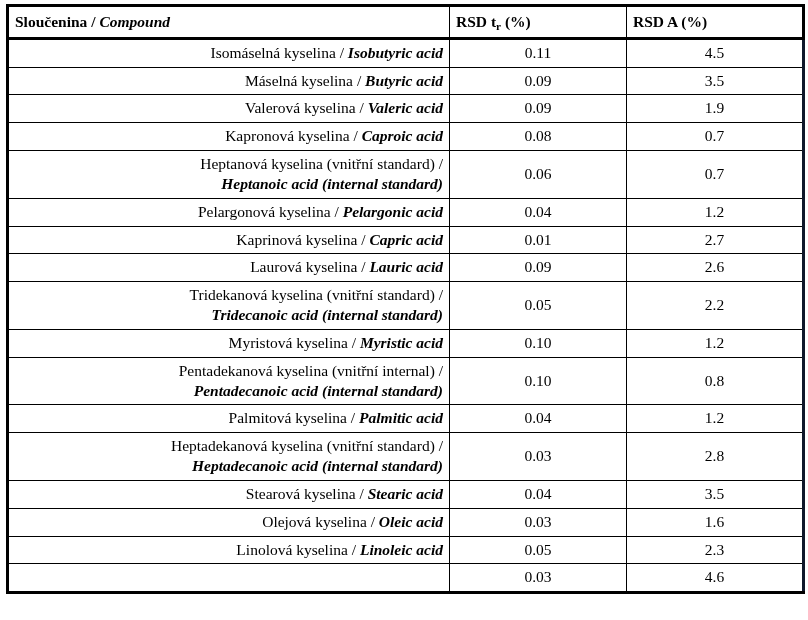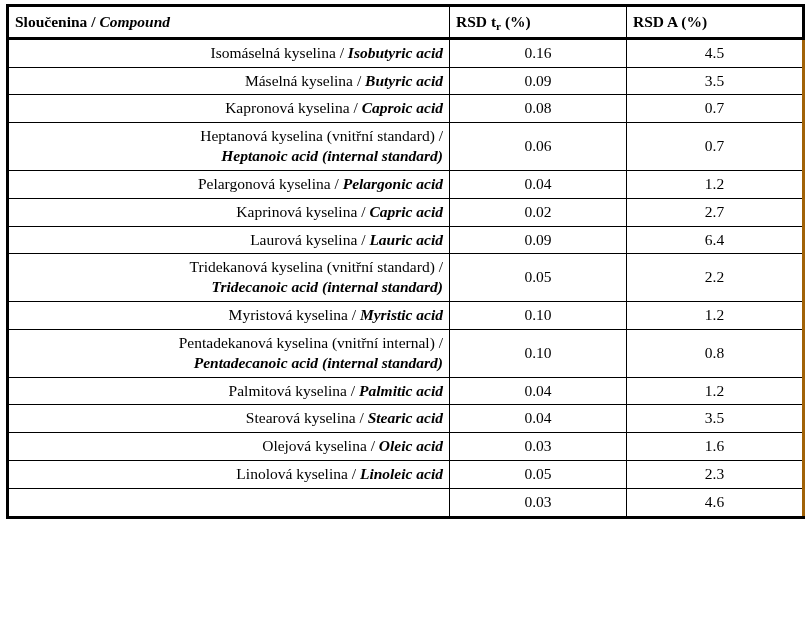--- a/index.html
+++ b/index.html
@@ -48,21 +48,21 @@
   table.data-table thead th.th-rsda { border-right: 3px solid #000000; }
 
   table.data-table tbody td.cell-compound {
     text-align: right;
     border-left: 3px solid #000000;
   }
   table.data-table tbody td.cell-num {
     text-align: center;
   }
   table.data-table tbody td.cell-rsda {
-    border-right: 3px solid #a16207;
+    border-right: 3px solid #0f172a;
   }
   table.data-table tbody tr.last-row td {
     border-bottom: 3px solid #000000;
   }
   .cz { font-style: normal; }
   .en { font-style: italic; font-weight: bold; }
   .sep { font-style: normal; }
   sub {
     font-size: 0.72em;
     vertical-align: baseline;
@@ -88,31 +88,36 @@
         <th class="th-rsdt">
           <span>RSD t</span><sub>r</sub><span> (%)</span>
         </th>
         <th class="th-rsda">RSD A (%)</th>
       </tr>
     </thead>
     <tbody>
 
       <tr>
         <td class="cell-compound"><span class="cz">Isomáselná kyselina</span><span class="sep"> / </span><span class="en">Isobutyric acid</span></td>
-        <td class="cell-num">0.16</td>
+        <td class="cell-num">0.11</td>
         <td class="cell-num cell-rsda">4.5</td>
       </tr>
 
       <tr>
         <td class="cell-compound"><span class="cz">Máselná kyselina</span><span class="sep"> / </span><span class="en">Butyric acid</span></td>
         <td class="cell-num">0.09</td>
         <td class="cell-num cell-rsda">3.5</td>
       </tr>
 
 
+      <tr>
+        <td class="cell-compound"><span class="cz">Valerová kyselina</span><span class="sep"> / </span><span class="en">Valeric acid</span></td>
+        <td class="cell-num">0.09</td>
+        <td class="cell-num cell-rsda">1.9</td>
+      </tr>
 
       <tr>
         <td class="cell-compound"><span class="cz">Kapronová kyselina</span><span class="sep"> / </span><span class="en">Caproic acid</span></td>
         <td class="cell-num">0.08</td>
         <td class="cell-num cell-rsda">0.7</td>
       </tr>
 
       <tr>
         <td class="cell-compound"><span class="cz">Heptanová kyselina (vnitřní standard)</span><span class="sep"> / </span><br><span class="en">Heptanoic acid (internal standard)</span></td>
         <td class="cell-num">0.06</td>
@@ -121,28 +126,28 @@
 
 
       <tr>
         <td class="cell-compound"><span class="cz">Pelargonová kyselina</span><span class="sep"> / </span><span class="en">Pelargonic acid</span></td>
         <td class="cell-num">0.04</td>
         <td class="cell-num cell-rsda">1.2</td>
       </tr>
 
       <tr>
         <td class="cell-compound"><span class="cz">Kaprinová kyselina</span><span class="sep"> / </span><span class="en">Capric acid</span></td>
-        <td class="cell-num">0.02</td>
+        <td class="cell-num">0.01</td>
         <td class="cell-num cell-rsda">2.7</td>
       </tr>
 
       <tr>
         <td class="cell-compound"><span class="cz">Laurová kyselina</span><span class="sep"> / </span><span class="en">Lauric acid</span></td>
         <td class="cell-num">0.09</td>
-        <td class="cell-num cell-rsda">6.4</td>
+        <td class="cell-num cell-rsda">2.6</td>
       </tr>
 
       <tr>
         <td class="cell-compound"><span class="cz">Tridekanová kyselina (vnitřní standard)</span><span class="sep"> / </span><br><span class="en">Tridecanoic acid (internal standard)</span></td>
         <td class="cell-num">0.05</td>
         <td class="cell-num cell-rsda">2.2</td>
       </tr>
 
       <tr>
         <td class="cell-compound"><span class="cz">Myristová kyselina</span><span class="sep"> / </span><span class="en">Myristic acid</span></td>
@@ -155,20 +160,25 @@
         <td class="cell-num">0.10</td>
         <td class="cell-num cell-rsda">0.8</td>
       </tr>
 
       <tr>
         <td class="cell-compound"><span class="cz">Palmitová kyselina</span><span class="sep"> / </span><span class="en">Palmitic acid</span></td>
         <td class="cell-num">0.04</td>
         <td class="cell-num cell-rsda">1.2</td>
       </tr>
 
+      <tr>
+        <td class="cell-compound"><span class="cz">Heptadekanová kyselina (vnitřní standard)</span><span class="sep"> / </span><br><span class="en">Heptadecanoic acid (internal standard)</span></td>
+        <td class="cell-num">0.03</td>
+        <td class="cell-num cell-rsda">2.8</td>
+      </tr>
 
       <tr>
         <td class="cell-compound"><span class="cz">Stearová kyselina</span><span class="sep"> / </span><span class="en">Stearic acid</span></td>
         <td class="cell-num">0.04</td>
         <td class="cell-num cell-rsda">3.5</td>
       </tr>
 
       <tr>
         <td class="cell-compound"><span class="cz">Olejová kyselina</span><span class="sep"> / </span><span class="en">Oleic acid</span></td>
         <td class="cell-num">0.03</td>

